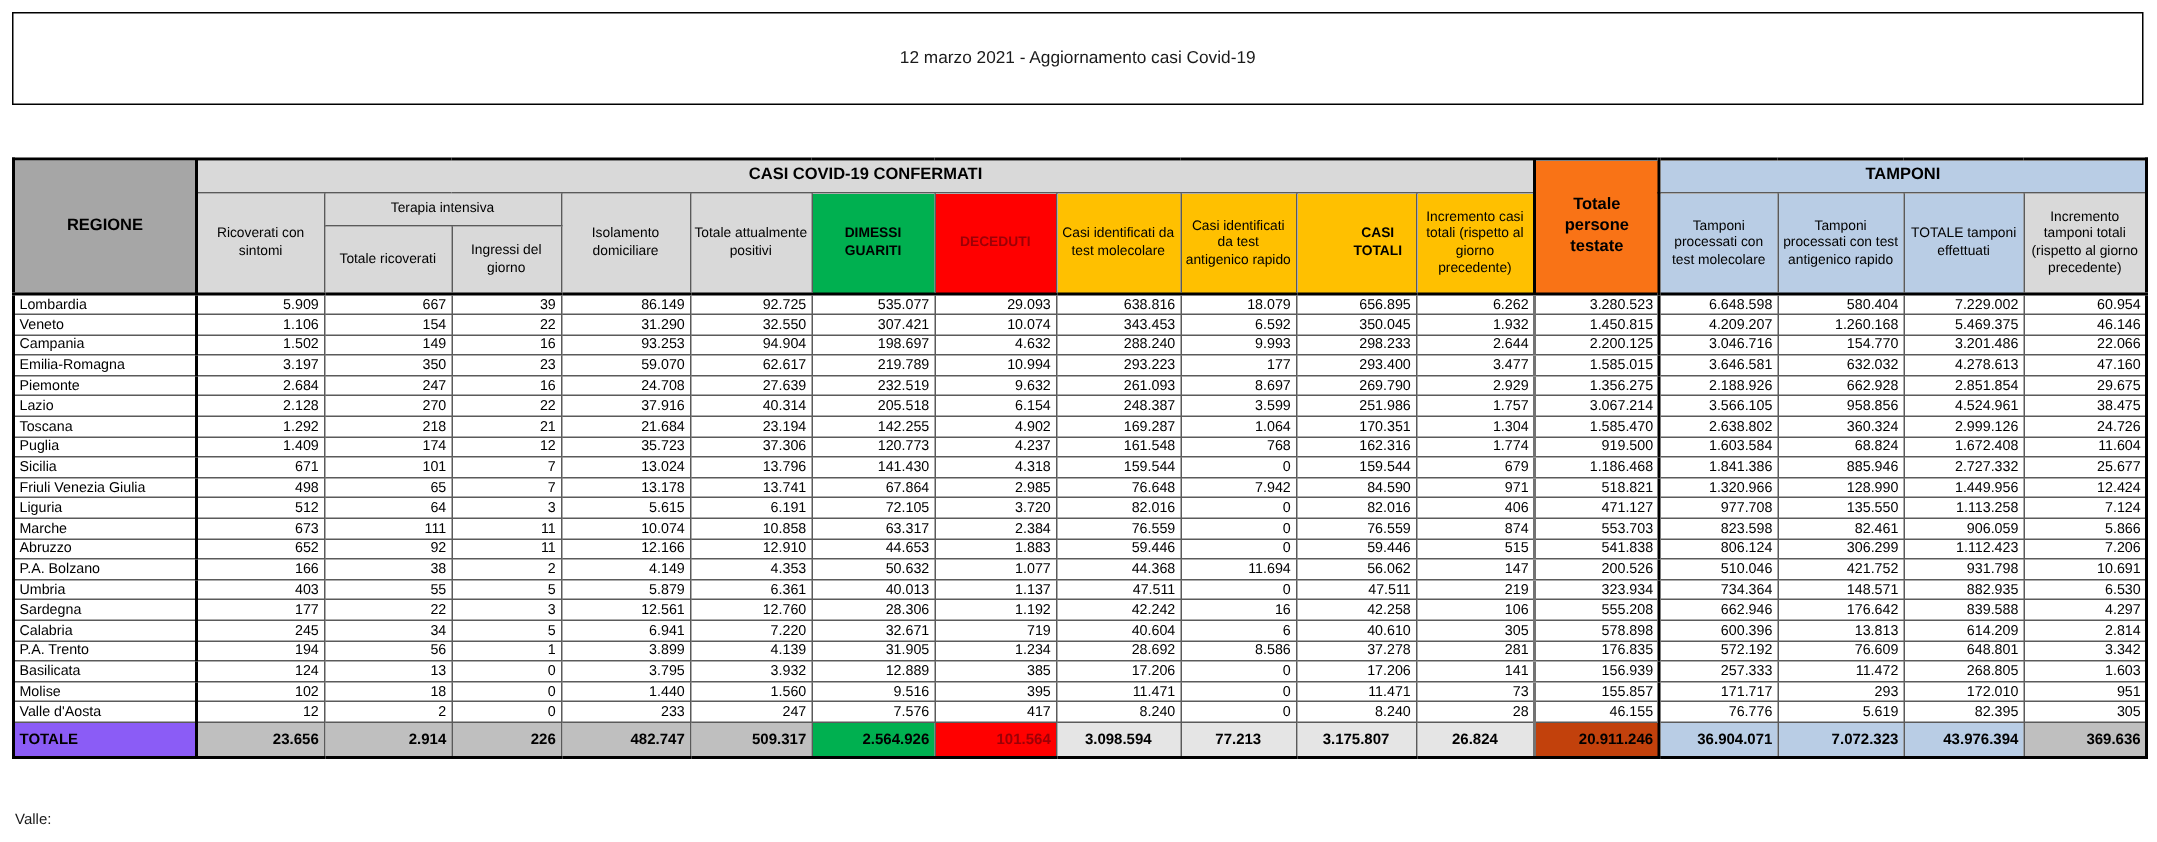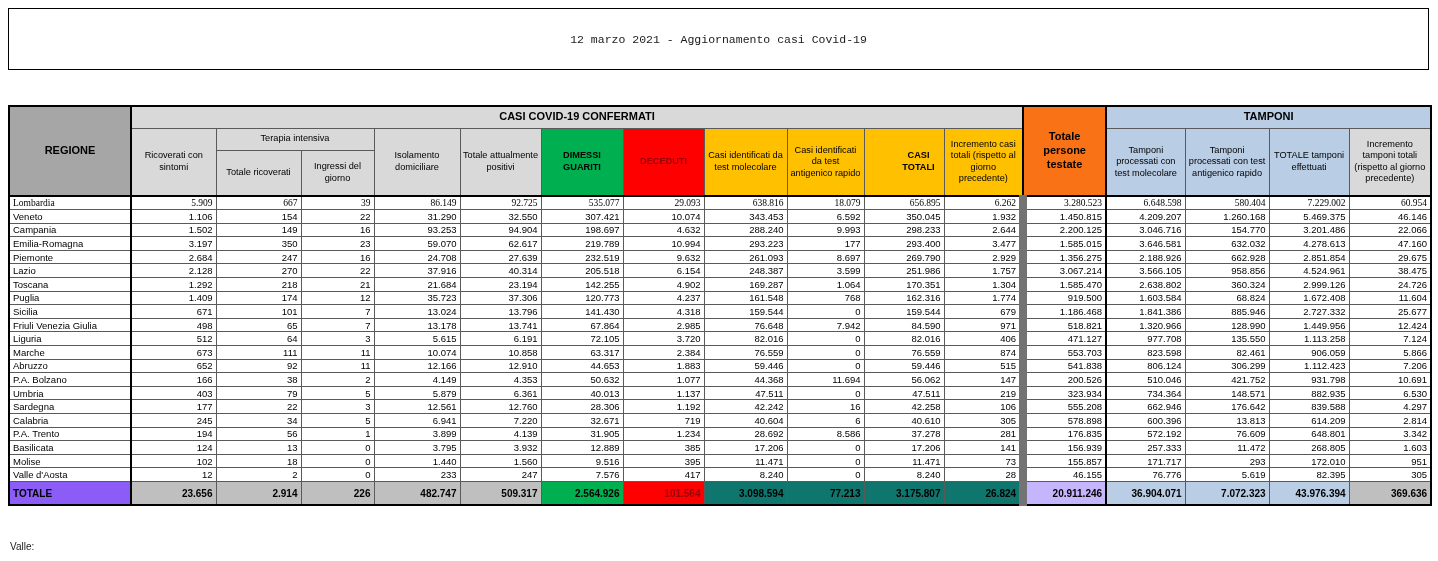--- a/index.html
+++ b/index.html
@@ -3,21 +3,21 @@
 <meta charset="utf-8">
 <style>
   html,body { margin:0; padding:0; }
   body {
     width:1438px; height:561px; background:#ffffff; position:relative;
     font-family:"Liberation Sans", sans-serif; color:#000;
   }
   .title-box {
     position:absolute; left:8px; top:8px; width:1419px; height:60px;
     border:1px solid #000; background:#fff;
-    display:flex; flex-direction:row; justify-content:space-evenly; align-items:center;font-family:Liberation Mono, monospace;
+    display:flex; flex-direction:row; justify-content:space-evenly; align-items:center;
   }
   .title-box div { font-size:11.5px; color:#1a1a1a; }
   .table-wrap { position:absolute; left:8px; top:105px; }
   table { border-collapse:collapse; table-layout:fixed; width:1422px; border:2px solid #000; }
   th, td { border:1px solid #5a5a5a; overflow:hidden; box-sizing:border-box; }
   th {
     font-weight:normal; font-size:9.2px; line-height:1.25; background:#d9d9d9;
     text-align:center; vertical-align:middle; padding:1px 2px;
   }
   tr.group-row th { height:22px; font-weight:bold; font-size:11px; }
@@ -27,29 +27,29 @@
   th.green   { background:#00b050; font-weight:bold; }
   th.red     { background:#ff0000; color:#9c0006; font-weight:bold; }
   th.yellow  { background:#ffc000; }
   th.yellow.bold { font-weight:bold;padding-left:31px; }
   th.cyan    { background:#f97316; border-left:2px solid #000; border-right:2px solid #000; }
   th.blue    { background:#b9cde5; }
   th.grayl   { background:#d9d9d9; }
   tbody td { height:13.6px; font-size:9.5px; padding:0 3px; background:#fff; vertical-align:middle; }
   tbody td.num { text-align:right; }
   tbody td.region { text-align:left; border-right:2px solid #000; }
-  tbody td:nth-child(13) { border-left:8px solid #737373; border-right:2px solid #000; }
-  tbody tr:first-child td { border-top:2px solid #000;font-family:Liberation Serif, serif; }
+  tbody td:nth-child(13) { border-left:2px solid #737373; border-right:2px solid #000; }
+  tbody tr:first-child td { border-top:2px solid #000; }
   tr.totale-row td { height:24px; font-weight:bold; font-size:10px; border-top:1px solid #000; border-bottom:2px solid #000; }
   tr.totale-row td:nth-child(1)  { background:#8b5cf6; text-align:left; }
   tr.totale-row td:nth-child(n+2):nth-child(-n+6) { background:#bfbfbf; }
   tr.totale-row td:nth-child(7)  { background:#00b050; }
   tr.totale-row td:nth-child(8)  { background:#ff0000; color:#9c0006; }
-  tr.totale-row td:nth-child(n+9):nth-child(-n+12) { background:#0f766e; }
-  tr.totale-row td:nth-child(13) { background:#c4b5fd; }
+  tr.totale-row td:nth-child(n+9):nth-child(-n+12) { background:#e5e5e5;text-align:center; }
+  tr.totale-row td:nth-child(13) { background:#c2410c; }
   tr.totale-row td:nth-child(n+14):nth-child(-n+16) { background:#b9cde5; }
   tr.totale-row td:nth-child(17) { background:#bfbfbf; }
   .note { position:absolute; left:10px; top:541px; font-size:10px; color:#1a1a1a; }
 </style>
 </head>
 <body>
 
 <div class="title-box">
   <div>12 marzo 2021 - Aggiornamento casi Covid-19</div>
 </div>
@@ -366,21 +366,21 @@
           <td class="num">147</td>
           <td class="num">200.526</td>
           <td class="num">510.046</td>
           <td class="num">421.752</td>
           <td class="num">931.798</td>
           <td class="num">10.691</td>
         </tr>
         <tr>
           <td class="region">Umbria</td>
           <td class="num">403</td>
-          <td class="num">79</td>
+          <td class="num">55</td>
           <td class="num">5</td>
           <td class="num">5.879</td>
           <td class="num">6.361</td>
           <td class="num">40.013</td>
           <td class="num">1.137</td>
           <td class="num">47.511</td>
           <td class="num">0</td>
           <td class="num">47.511</td>
           <td class="num">219</td>
           <td class="num">323.934</td>

